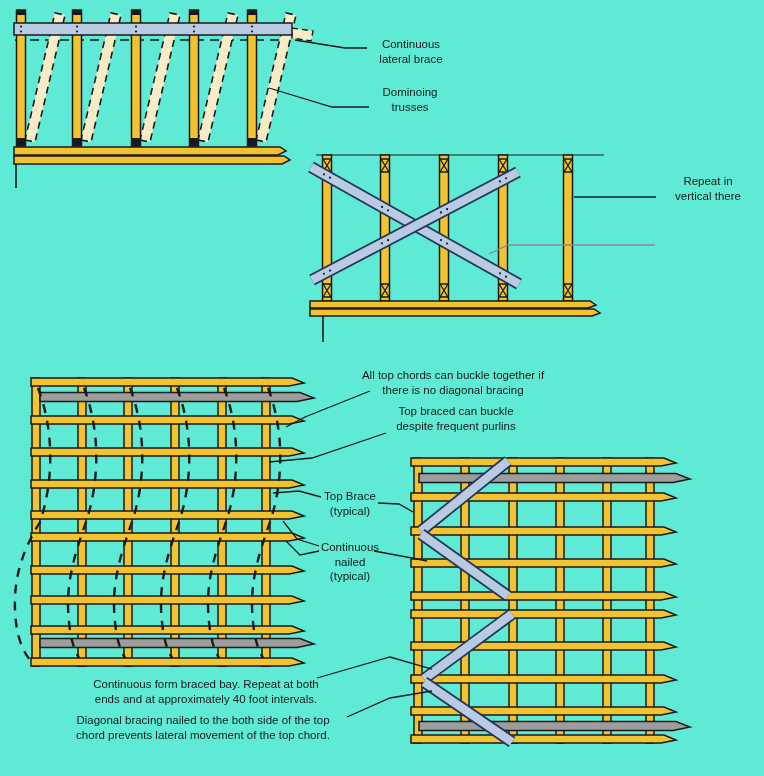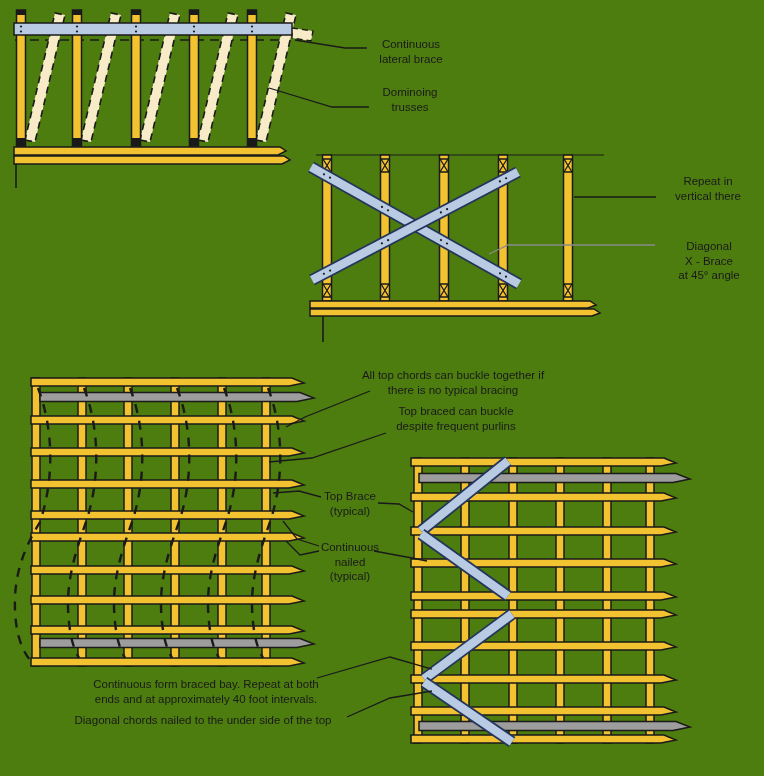--- a/index.html
+++ b/index.html
@@ -1,16 +1,16 @@
 <!DOCTYPE html>
 <html><head>
 <meta charset="utf-8">
 <style>
   html,body{margin:0;padding:0;background:#ffffff;}
-  #stage{position:relative;width:764px;height:776px;background:#4d7c0f;overflow:hidden;
+  #stage{position:relative;width:764px;height:776px;background:#5eead4;overflow:hidden;
          font-family:"Liberation Sans",sans-serif;}
   #diagram-svg{position:absolute;left:0;top:0;}
   .lbl{position:absolute;transform:translateX(-50%);text-align:center;
        font-size:11.5px;line-height:14.5px;color:#1a1a1a;white-space:nowrap;}
   .lbl span{display:block;}
 </style>
 </head>
 <body>
 
 <div id="stage">
@@ -184,29 +184,24 @@
   <div class="lbl" style="left:410px;top:85px">
     <span>Dominoing</span>
     <span>trusses</span>
   </div>
 
   <div class="lbl" style="left:708px;top:174px">
     <span>Repeat in</span>
     <span>vertical there</span>
   </div>
 
-  <div class="lbl" style="left:709px;top:239px">
-    <span>Diagonal</span>
-    <span>X - Brace</span>
-    <span>at 45° angle</span>
-  </div>
 
   <div class="lbl" style="left:453px;top:368px">
     <span>All top chords can buckle together if</span>
-    <span>there is no typical bracing</span>
+    <span>there is no diagonal bracing</span>
   </div>
 
   <div class="lbl" style="left:456px;top:404px">
     <span>Top braced can buckle</span>
     <span>despite frequent purlins</span>
   </div>
 
   <div class="lbl" style="left:350px;top:489px">
     <span>Top Brace</span>
     <span>(typical)</span>
@@ -217,16 +212,17 @@
     <span>nailed</span>
     <span>(typical)</span>
   </div>
 
   <div class="lbl" style="left:206px;top:677px">
     <span>Continuous form braced bay.  Repeat at both</span>
     <span>ends and at approximately 40 foot intervals.</span>
   </div>
 
   <div class="lbl" style="left:203px;top:713px">
-    <span>Diagonal chords nailed to the under side of the top</span>
+    <span>Diagonal bracing nailed to the both side of the top</span>
+    <span>chord prevents lateral movement of the top chord.</span>
   </div>
 
 </div>
 
 </body></html>

